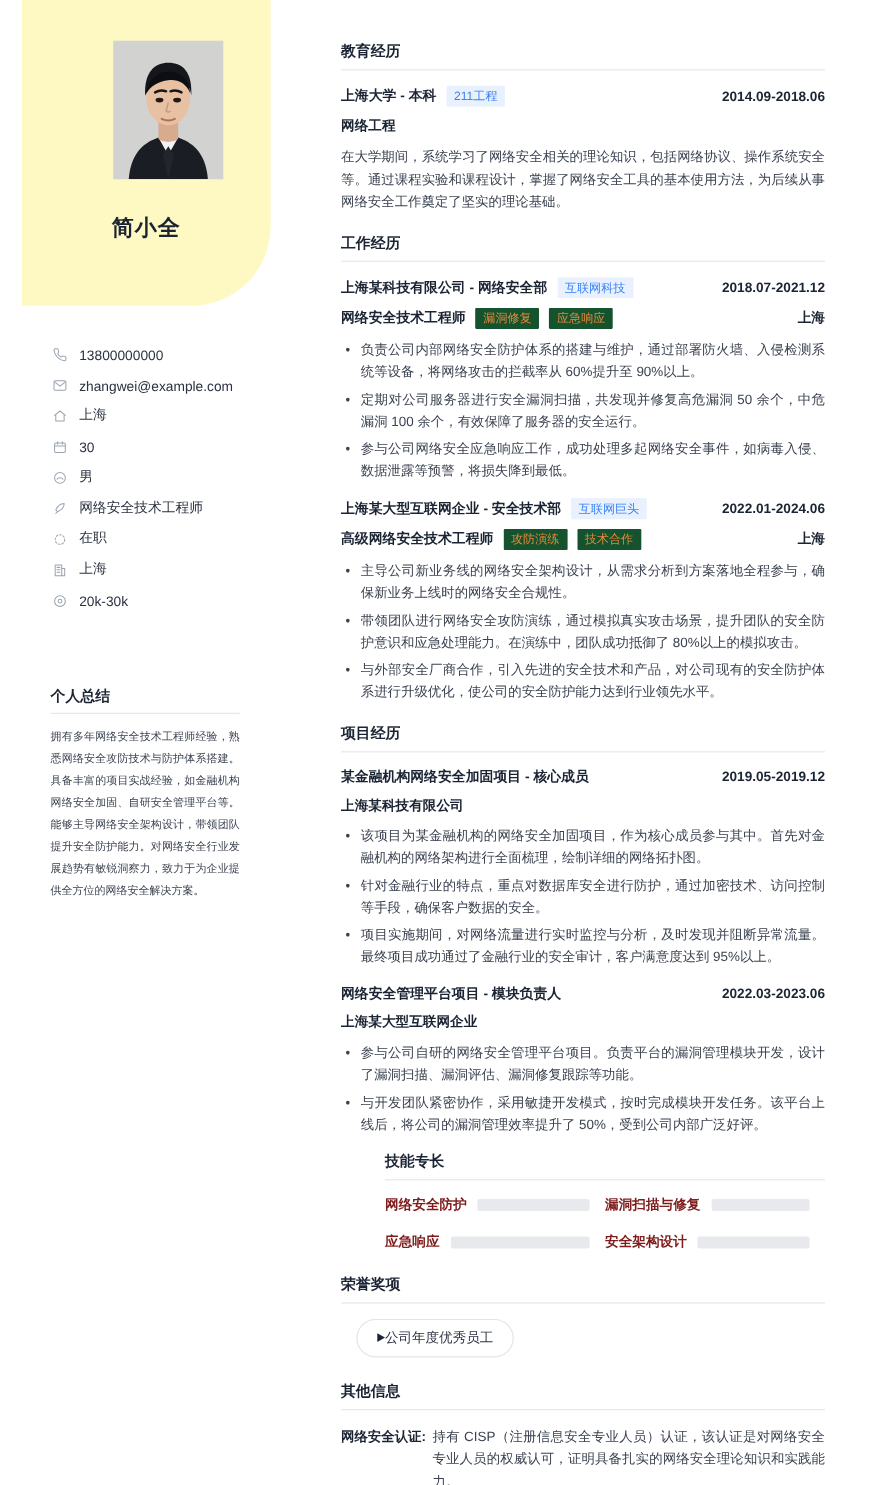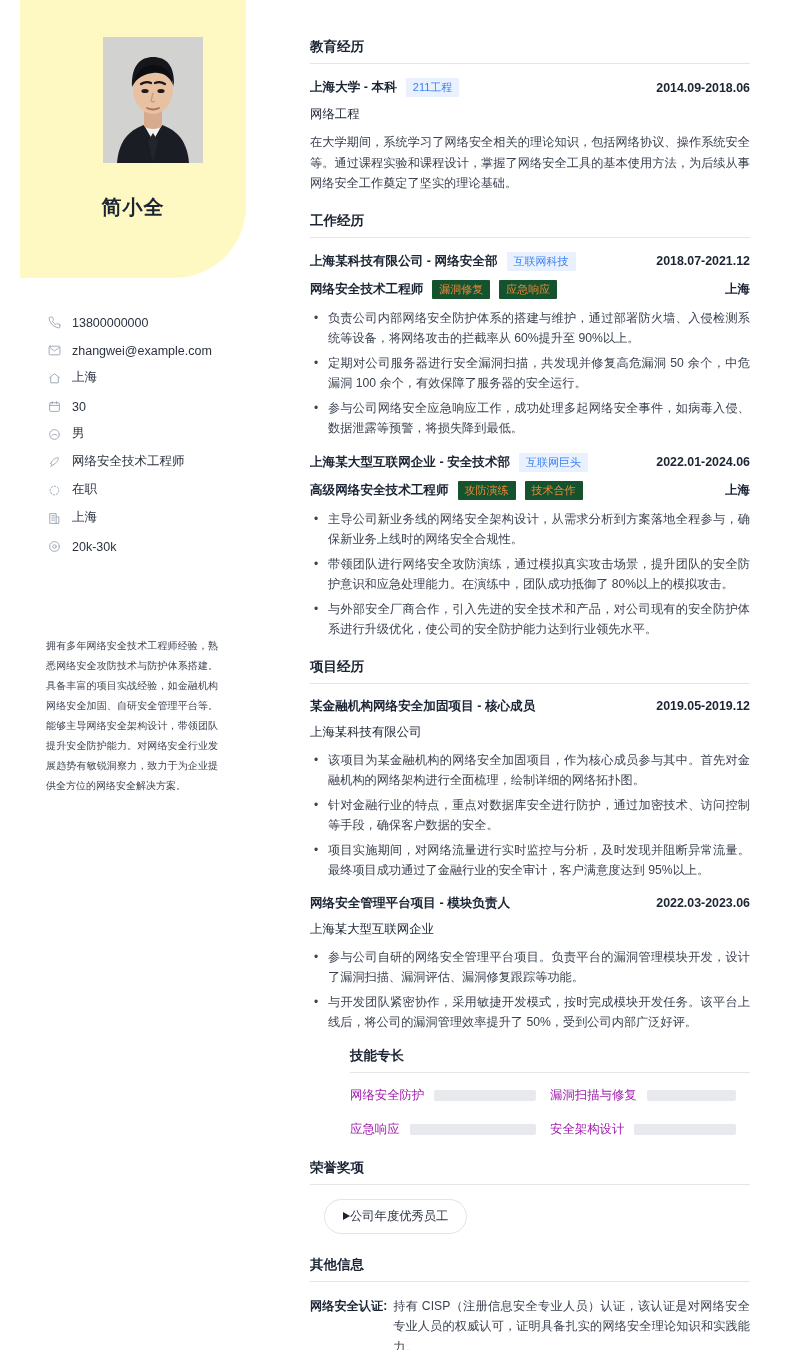--- a/index.html
+++ b/index.html
@@ -94,21 +94,21 @@
   .tag {
     display: inline-block;
     font-size: 11px; font-weight: 400;
     padding: 2px 7px; margin-left: 9px;
     border-radius: 1px; white-space: nowrap;
   }
   .tag-blue  { color: #3b82f6; background: #e8f1fd; }
   .tag-orange{ color: #e8883a; background: #14532d; }
 
   .sub-line {
-    font-size: 12.4px; font-weight: 400; color: #1b2433;
+    font-size: 12.4px; font-weight: 700; color: #1b2433;
     margin-bottom: 9px;
   }
   .desc {
     font-size: 12.2px; line-height: 20.5px; color: #3b4250;
     text-align: justify;
   }
   ul.bullets { list-style: none; margin-top: 2px; }
   ul.bullets li {
     position: relative;
     font-size: 12.2px; line-height: 20.5px; color: #3b4250;
@@ -123,21 +123,21 @@
 
   
   .skills-grid {
     display: flex; flex-wrap: wrap;
   }
   .skill-item {
     width: 50%; display: flex; align-items: center;
     margin-bottom: 17px;
   }
   .skill-name {
-    font-size: 12.4px; font-weight: 400; color: #a21caf;
+    font-size: 12.4px; font-weight: 700; color: #7f1d1d;
     white-space: nowrap;
   }
   .skill-bar {
     flex: 1; height: 11px; margin-left: 10px; margin-right: 14px;
     background: #e7e9ec; border-radius: 2px; overflow: hidden;
   }
   .skill-fill { height: 100%; background: #e4ecf7; }
 
   
   .honor-chip {
@@ -287,20 +287,21 @@
               <circle cx="12" cy="12" r="9"></circle>
               <circle cx="12" cy="12" r="3.2"></circle>
             </svg>
         </span>
         <span class="txt">20k-30k</span>
       </div>
 
     </div>
 
     <div class="summary-block">
+      <div class="summary-head">个人总结</div>
       <div class="summary-body">拥有多年网络安全技术工程师经验，熟悉网络安全攻防技术与防护体系搭建。具备丰富的项目实战经验，如金融机构网络安全加固、自研安全管理平台等。能够主导网络安全架构设计，带领团队提升安全防护能力。对网络安全行业发展趋势有敏锐洞察力，致力于为企业提供全方位的网络安全解决方案。</div>
     </div>
   </div>
 
   <div class="right-col">
 
     <div class="section">
       <div class="sec-title">教育经历</div>
       <div class="entry">
         <div class="entry-row">

